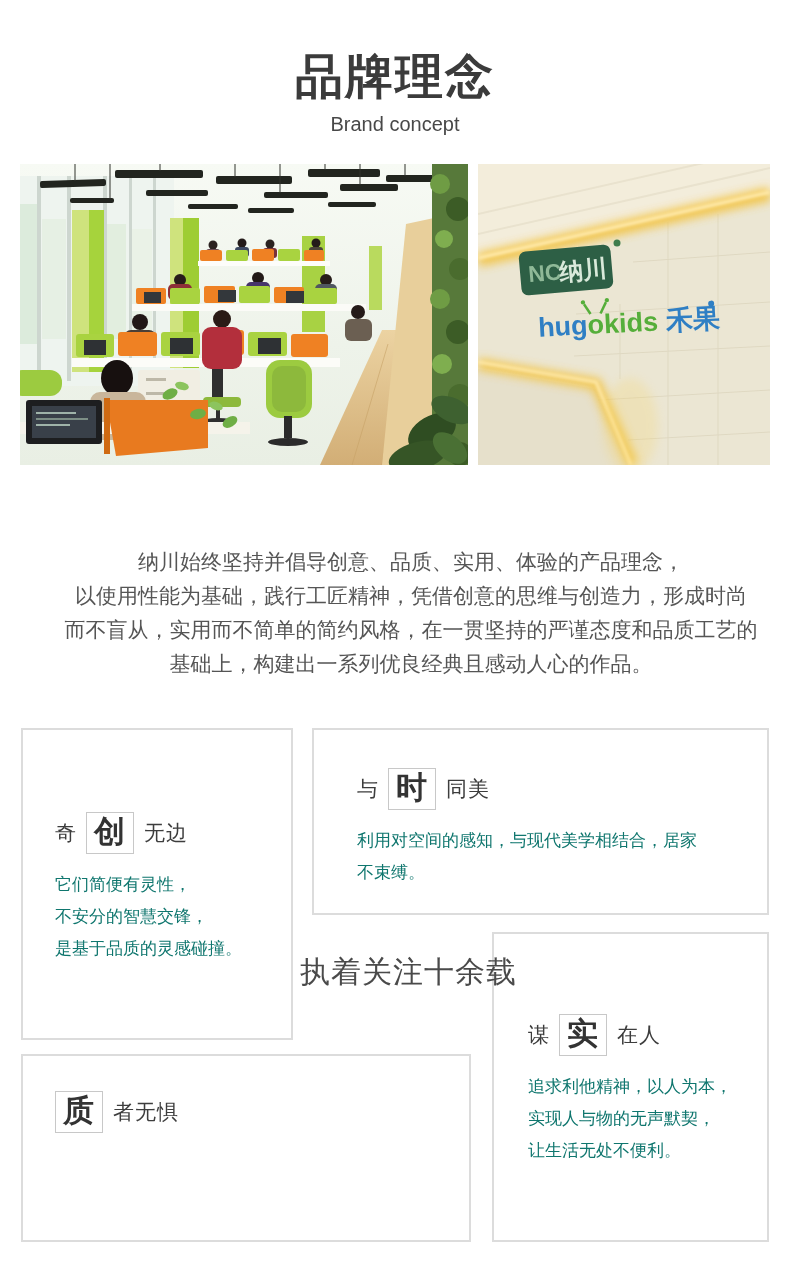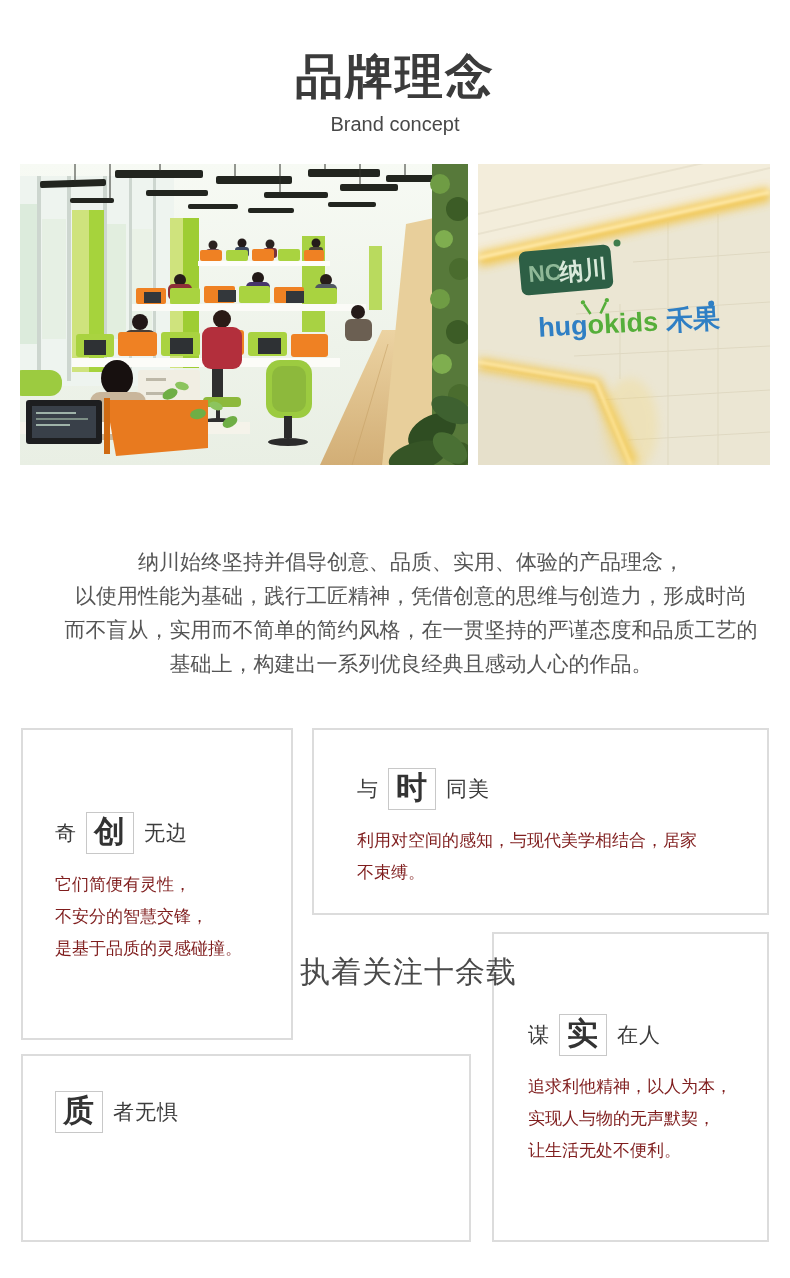--- a/index.html
+++ b/index.html
@@ -27,21 +27,21 @@
   .card.c3{left:492px;top:204px;width:277px;height:310px;padding:80px 18px 0 34px;}
   .card.c4{left:21px;top:326px;width:450px;height:188px;padding:35px 28px 0 32px;}
   .card-head{display:flex;align-items:center;font-family:"Liberation Serif",serif;
              font-size:21px;color:#3d3d3d;letter-spacing:1px;}
   .card-head .pre:empty{display:none;}
   .card-head .pre{margin-right:9px;}
   .card-head .suf{margin-left:10px;}
   .boxed{display:inline-block;border:1px solid #c8c8c8;padding:1px 7px 3px;
          font-size:31px;font-weight:bold;color:#333;line-height:1.15;background:#fff;}
   .card-body{margin:15px 0 0;font-family:"Liberation Serif",serif;font-size:17px;
-             line-height:32px;color:#7f1d1d;white-space:pre-line;}
+             line-height:32px;color:#0f766e;white-space:pre-line;}
   
   .slogan{position:absolute;left:300px;top:227px;font-family:"Liberation Serif",serif;
           font-size:30px;line-height:33px;color:#4a4a4a;letter-spacing:1px;white-space:nowrap;}
 </style>
 </head>
 <body>
 
 <div class="page">
 
   <div class="hd">

